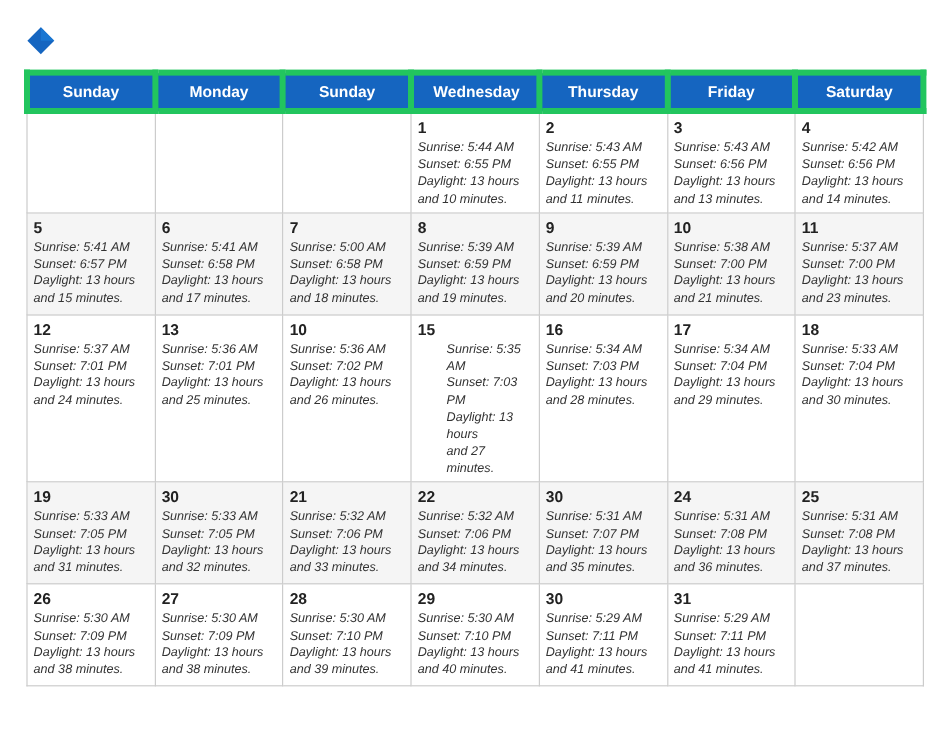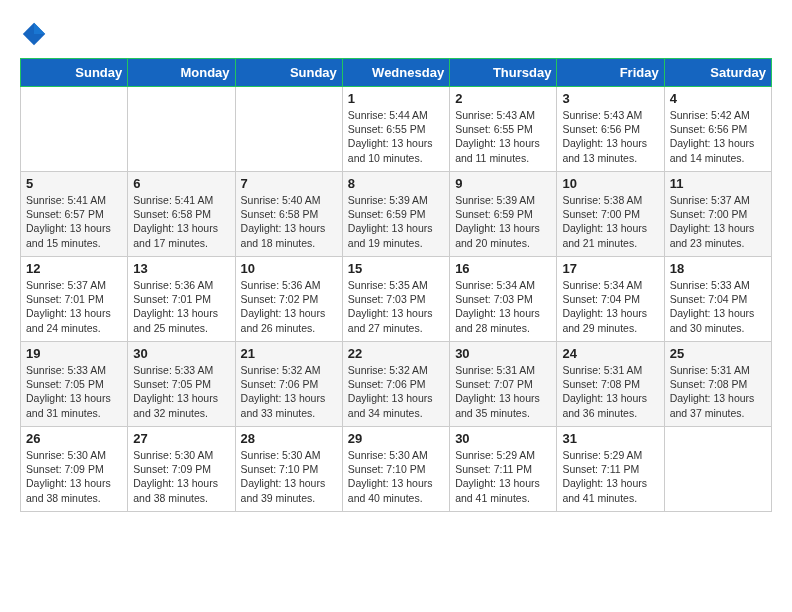--- a/index.html
+++ b/index.html
@@ -48,24 +48,24 @@
       color: #444;
     }
     .calendar-table {
       width: 100%;
       border-collapse: collapse;
       table-layout: fixed;
     }
     .calendar-table th {
       background-color: #1565c0;
       color: #fff;
-      text-align: right;
-      padding: 6px 5px;
+      text-align: center;
+      padding: 6px 16px;
       font-size: 13px;
-      border: 1px solid #22c55e;
+      border: 5px solid #22c55e;
     }
     .calendar-table td {
       border: 1px solid #ccc;
       vertical-align: top;
       padding: 4px 5px;
       height: 85px;
       font-size: 11px;
       color: #222;
       background: #fff;
     }
@@ -75,20 +75,21 @@
     .day-number {
       font-size: 13px;
       font-weight: bold;
       margin-bottom: 2px;
       color: #222;
     }
     .day-info {
       font-size: 10.5px;
       color: #333;
       line-height: 1.35;
+      font-style: italic;
     }
     .empty-cell {
       background: #fff !important;
     }
   </style>
 </head>
 <body>
 
 <div class="header-area">
   <div class="logo">
@@ -162,21 +163,21 @@
         </td>
         <td>
           <div class="day-number">6</div>
           <div class="day-info" style="white-space: pre-line;">Sunrise: 5:41 AM
 Sunset: 6:58 PM
 Daylight: 13 hours
 and 17 minutes.</div>
         </td>
         <td>
           <div class="day-number">7</div>
-          <div class="day-info" style="white-space: pre-line;">Sunrise: 5:40 AM
+          <div class="day-info" style="white-space: pre-line;">Sunrise: 5:00 AM
 Sunset: 6:58 PM
 Daylight: 13 hours
 and 18 minutes.</div>
         </td>
         <td>
           <div class="day-number">8</div>
           <div class="day-info" style="white-space: pre-line;">Sunrise: 5:39 AM
 Sunset: 6:59 PM
 Daylight: 13 hours
 and 19 minutes.</div>
@@ -220,21 +221,21 @@
         </td>
         <td>
           <div class="day-number">10</div>
           <div class="day-info" style="white-space: pre-line;">Sunrise: 5:36 AM
 Sunset: 7:02 PM
 Daylight: 13 hours
 and 26 minutes.</div>
         </td>
         <td>
           <div class="day-number">15</div>
-          <div class="day-info" style="white-space: pre-line;">Sunrise: 5:35 AM
+          <div class="day-info" style="white-space: pre-line; margin-left: 24px;">Sunrise: 5:35 AM
 Sunset: 7:03 PM
 Daylight: 13 hours
 and 27 minutes.</div>
         </td>
         <td>
           <div class="day-number">16</div>
           <div class="day-info" style="white-space: pre-line;">Sunrise: 5:34 AM
 Sunset: 7:03 PM
 Daylight: 13 hours
 and 28 minutes.</div>

